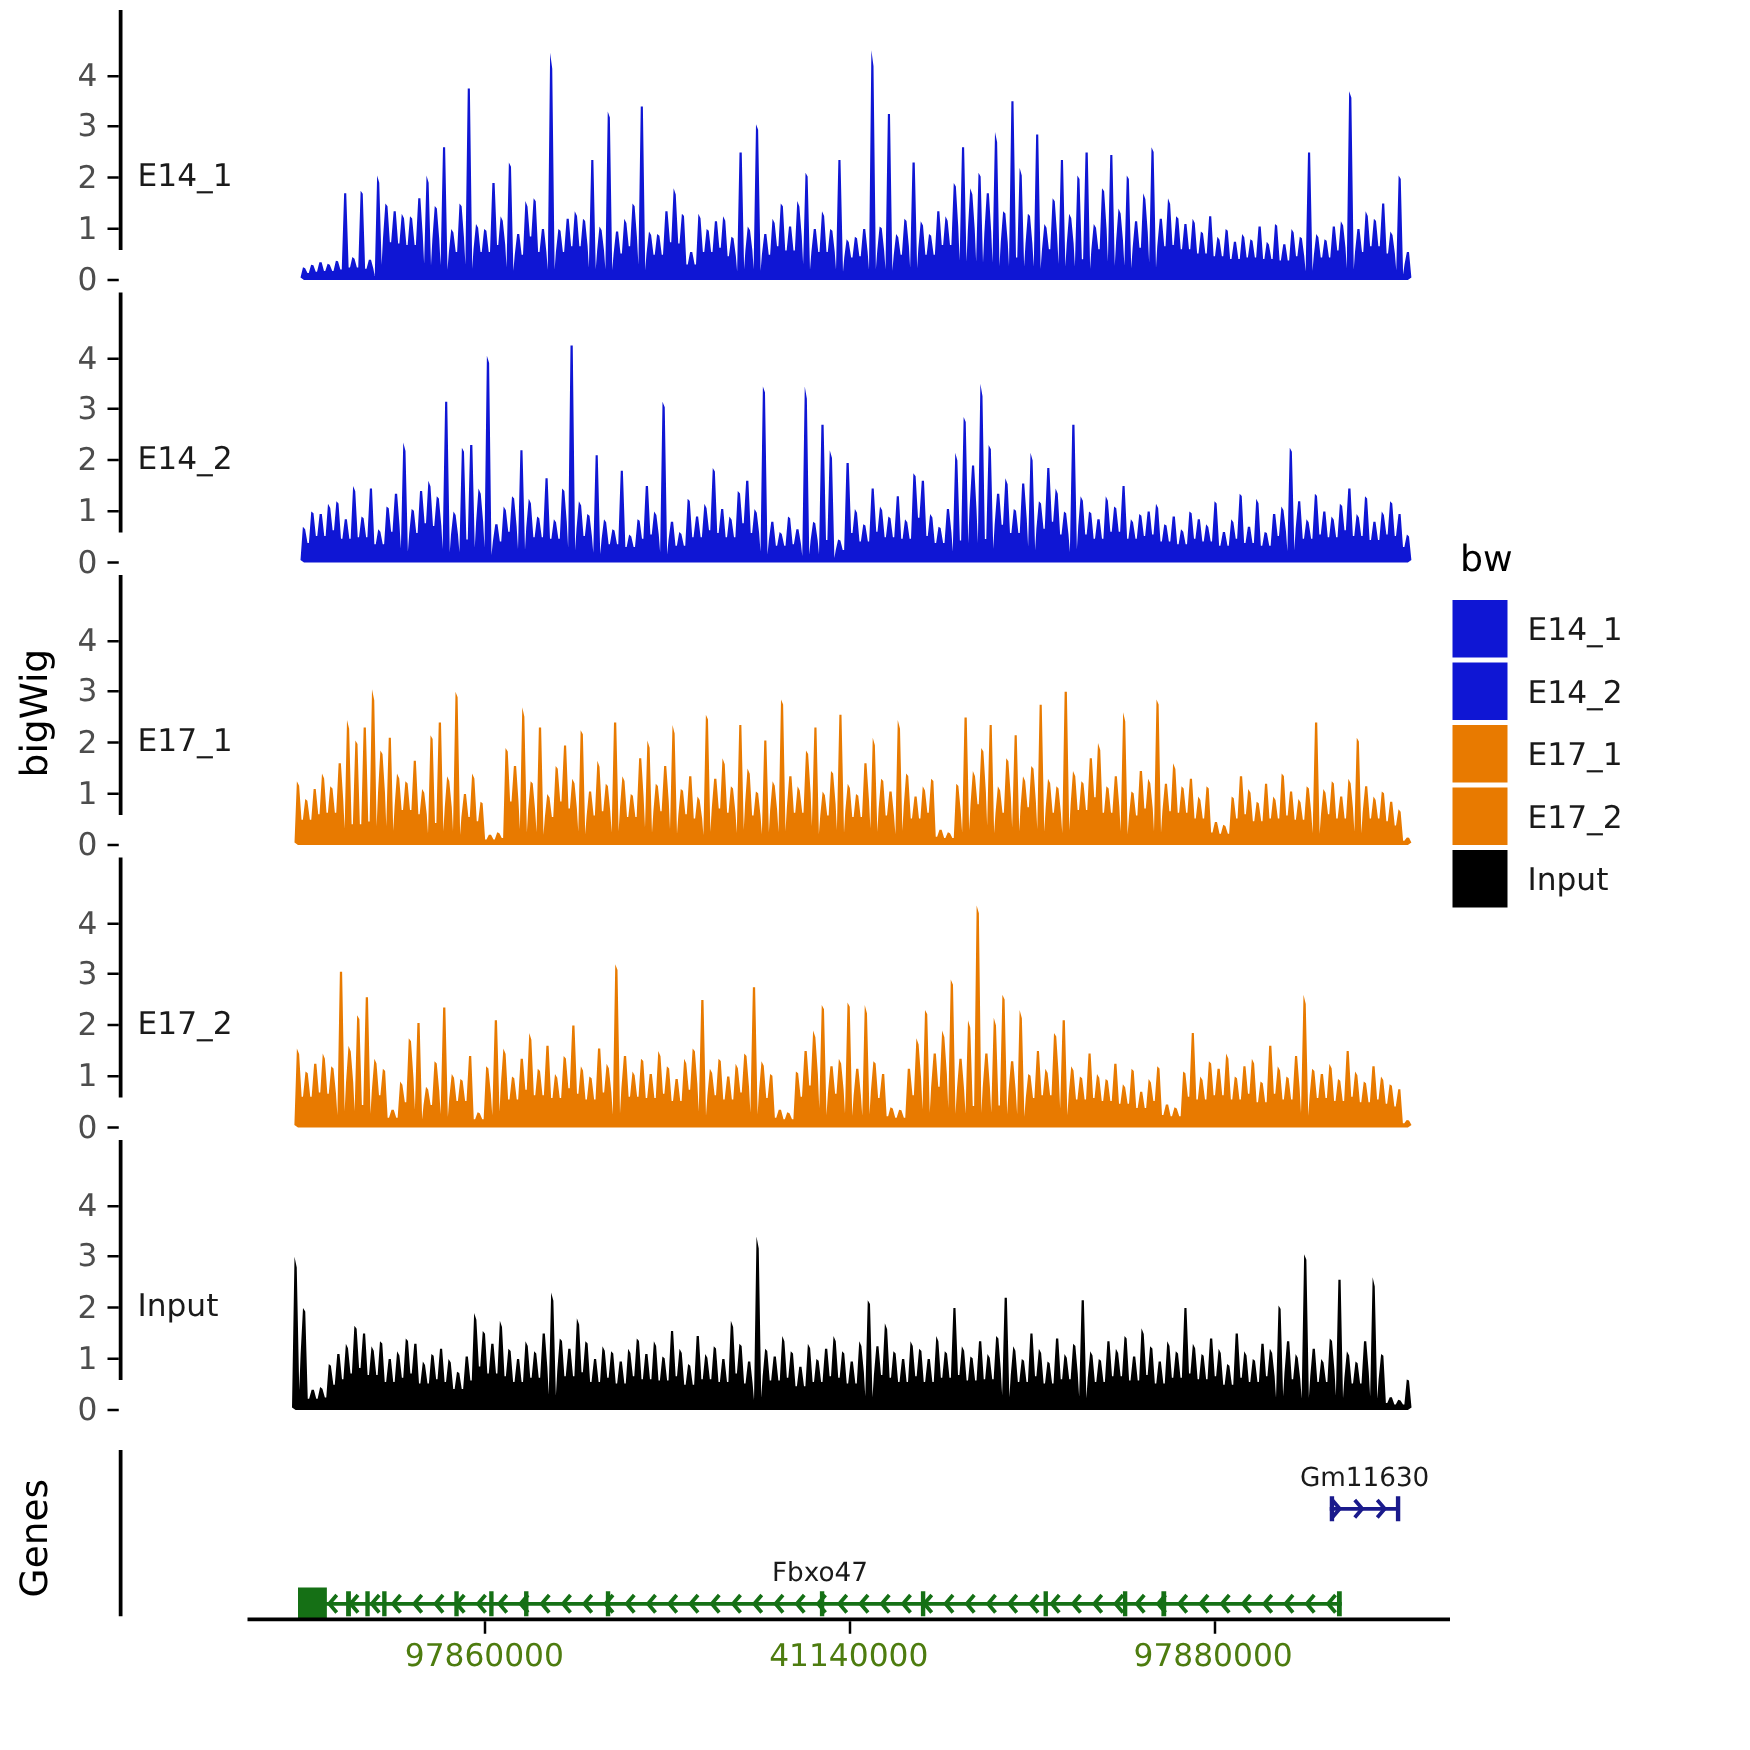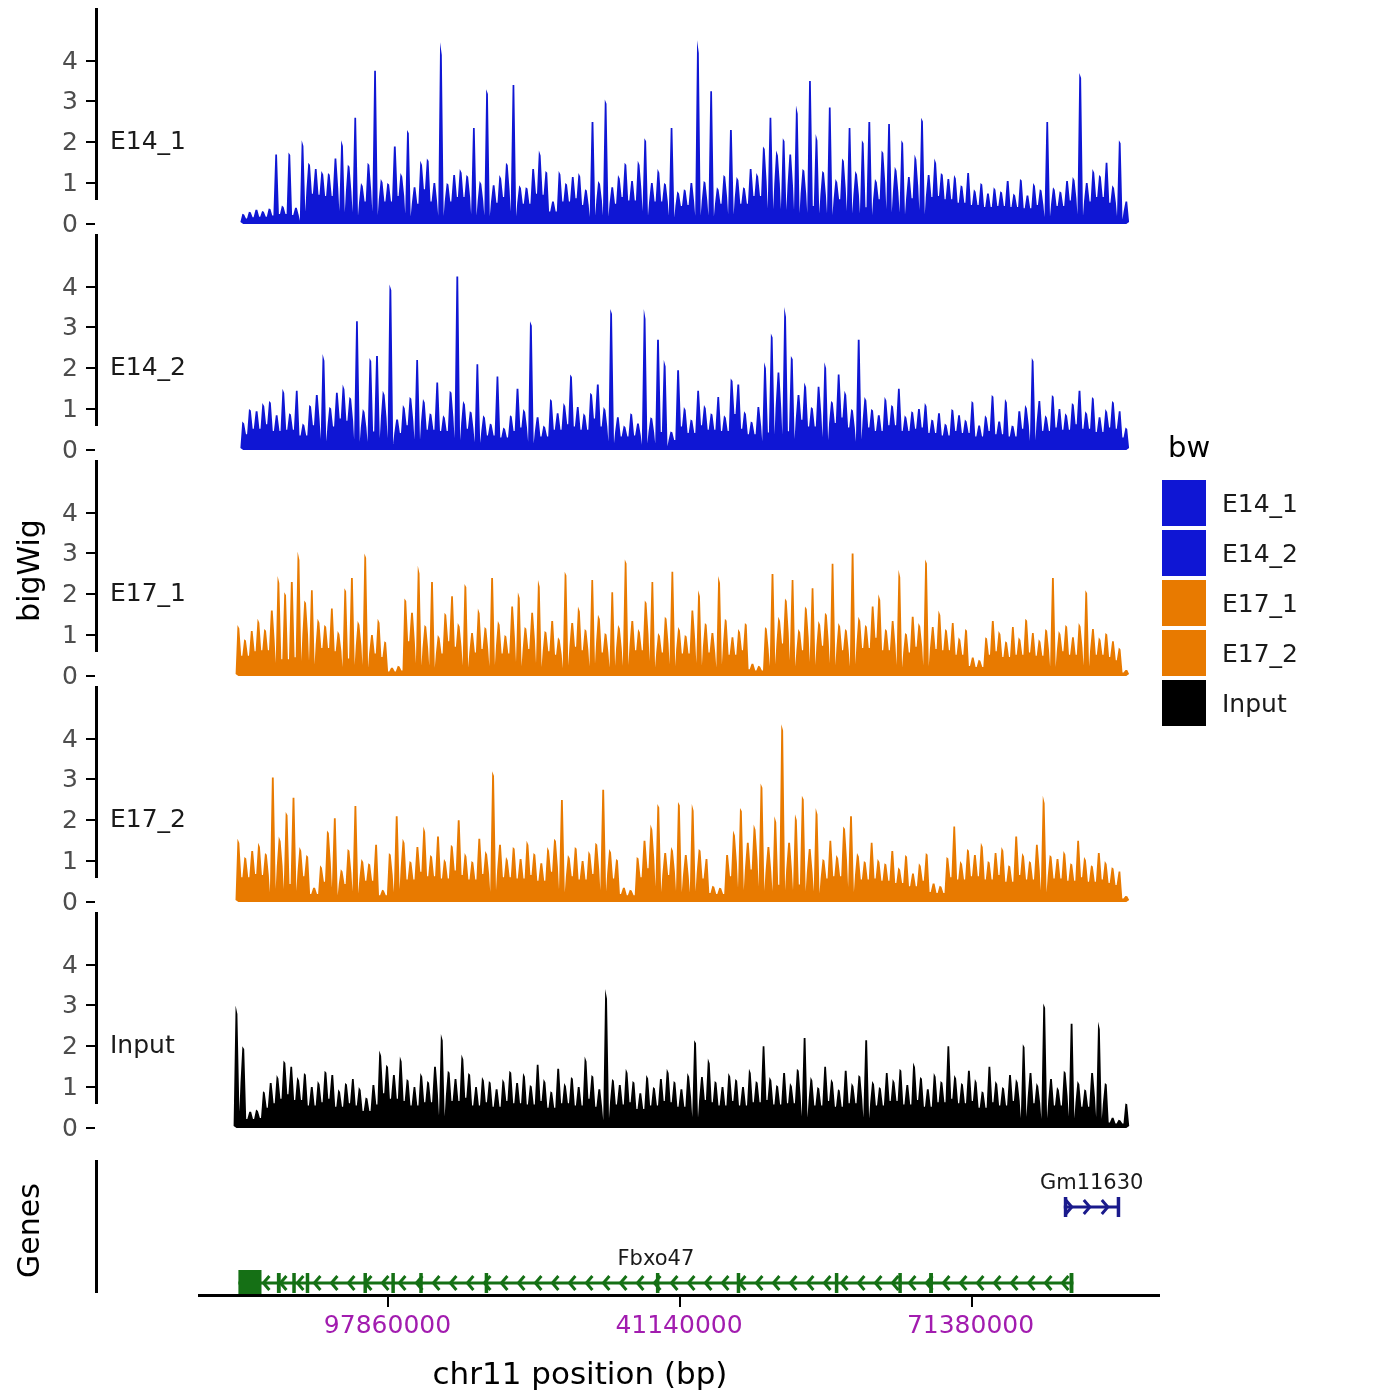--- a/index.html
+++ b/index.html
@@ -24,21 +24,21 @@
      font-size:25px;color:#4d4d4d;line-height:1;}
   .trk-name{position:absolute;left:110px;font-size:25px;color:#1a1a1a;white-space:nowrap;}
 
   
   .genes-panel{position:absolute;left:0;top:1150px;width:1200px;height:160px;}
   .genes-axisline{position:absolute;left:95px;top:10px;width:3px;height:133px;background:#000;}
 
   
   .xaxis-line{position:absolute;left:198px;top:1294px;width:962px;height:3px;background:#000;}
   .xtick{position:absolute;top:1297px;width:2px;height:10px;background:#000;}
-  .xticklab{position:absolute;top:1310px;font-size:25px;color:#a21caf;
+  .xticklab{position:absolute;top:1310px;font-size:25px;color:#4d7c0f;
      transform:translateX(-50%);white-space:nowrap;}
   .xtitle{position:absolute;left:0;top:1355px;width:1160px;text-align:center;
      font-size:31px;color:#000;}
 
   
   .legend{position:absolute;left:1162px;top:430px;width:180px;}
   .legend-title{font-size:29px;color:#000;margin-bottom:14px;padding-left:6px;}
   .legend-row{display:flex;align-items:center;height:50px;}
   .swatch{width:44px;height:46px;flex:0 0 44px;}
   .legend-text{font-size:25px;color:#1a1a1a;margin-left:16px;white-space:nowrap;}
@@ -153,23 +153,22 @@
       </div>
   </div>
 
   <div class="xaxis-line"></div>
   <div id="xticks">
       <div class="xtick" style="left: 387.485px;"></div>
       <div class="xticklab" style="left: 387.485px;">97860000</div>
       <div class="xtick" style="left: 679px;"></div>
       <div class="xticklab" style="left: 679px;">41140000</div>
       <div class="xtick" style="left: 970.515px;"></div>
-      <div class="xticklab" style="left: 970.515px;">71380000</div>
+      <div class="xticklab" style="left: 970.515px;">97880000</div>
     </div>
-  <div class="xtitle">chr11 position (bp)</div>
 
   <div class="legend">
     <div class="legend-title">bw</div>
     <div id="legend-rows">
         <div class="legend-row">
           <div class="swatch" style="background: rgb(15, 22, 212);"></div>
           <div class="legend-text">E14_1</div>
         </div>
         <div class="legend-row">
           <div class="swatch" style="background: rgb(15, 22, 212);"></div>

